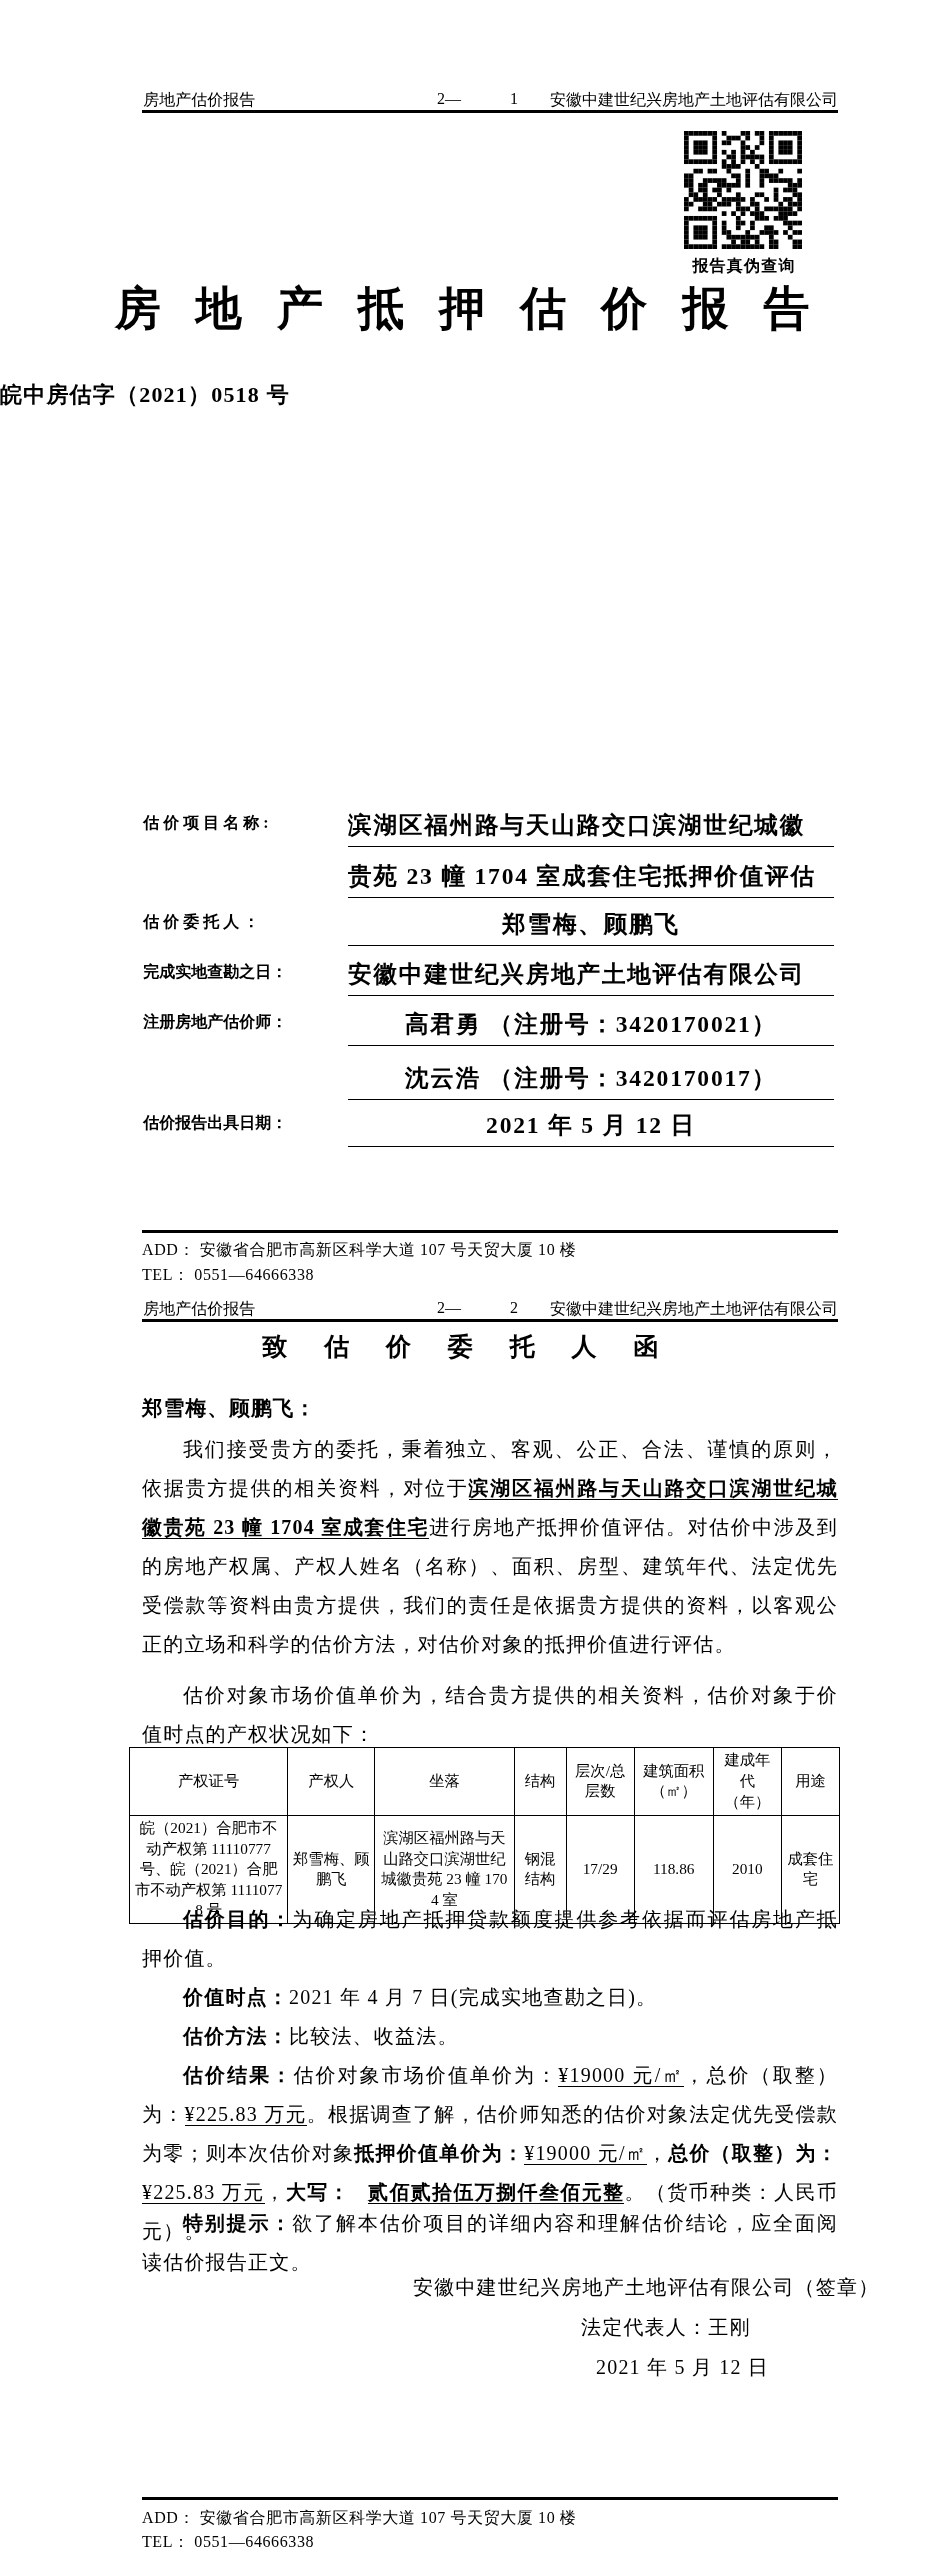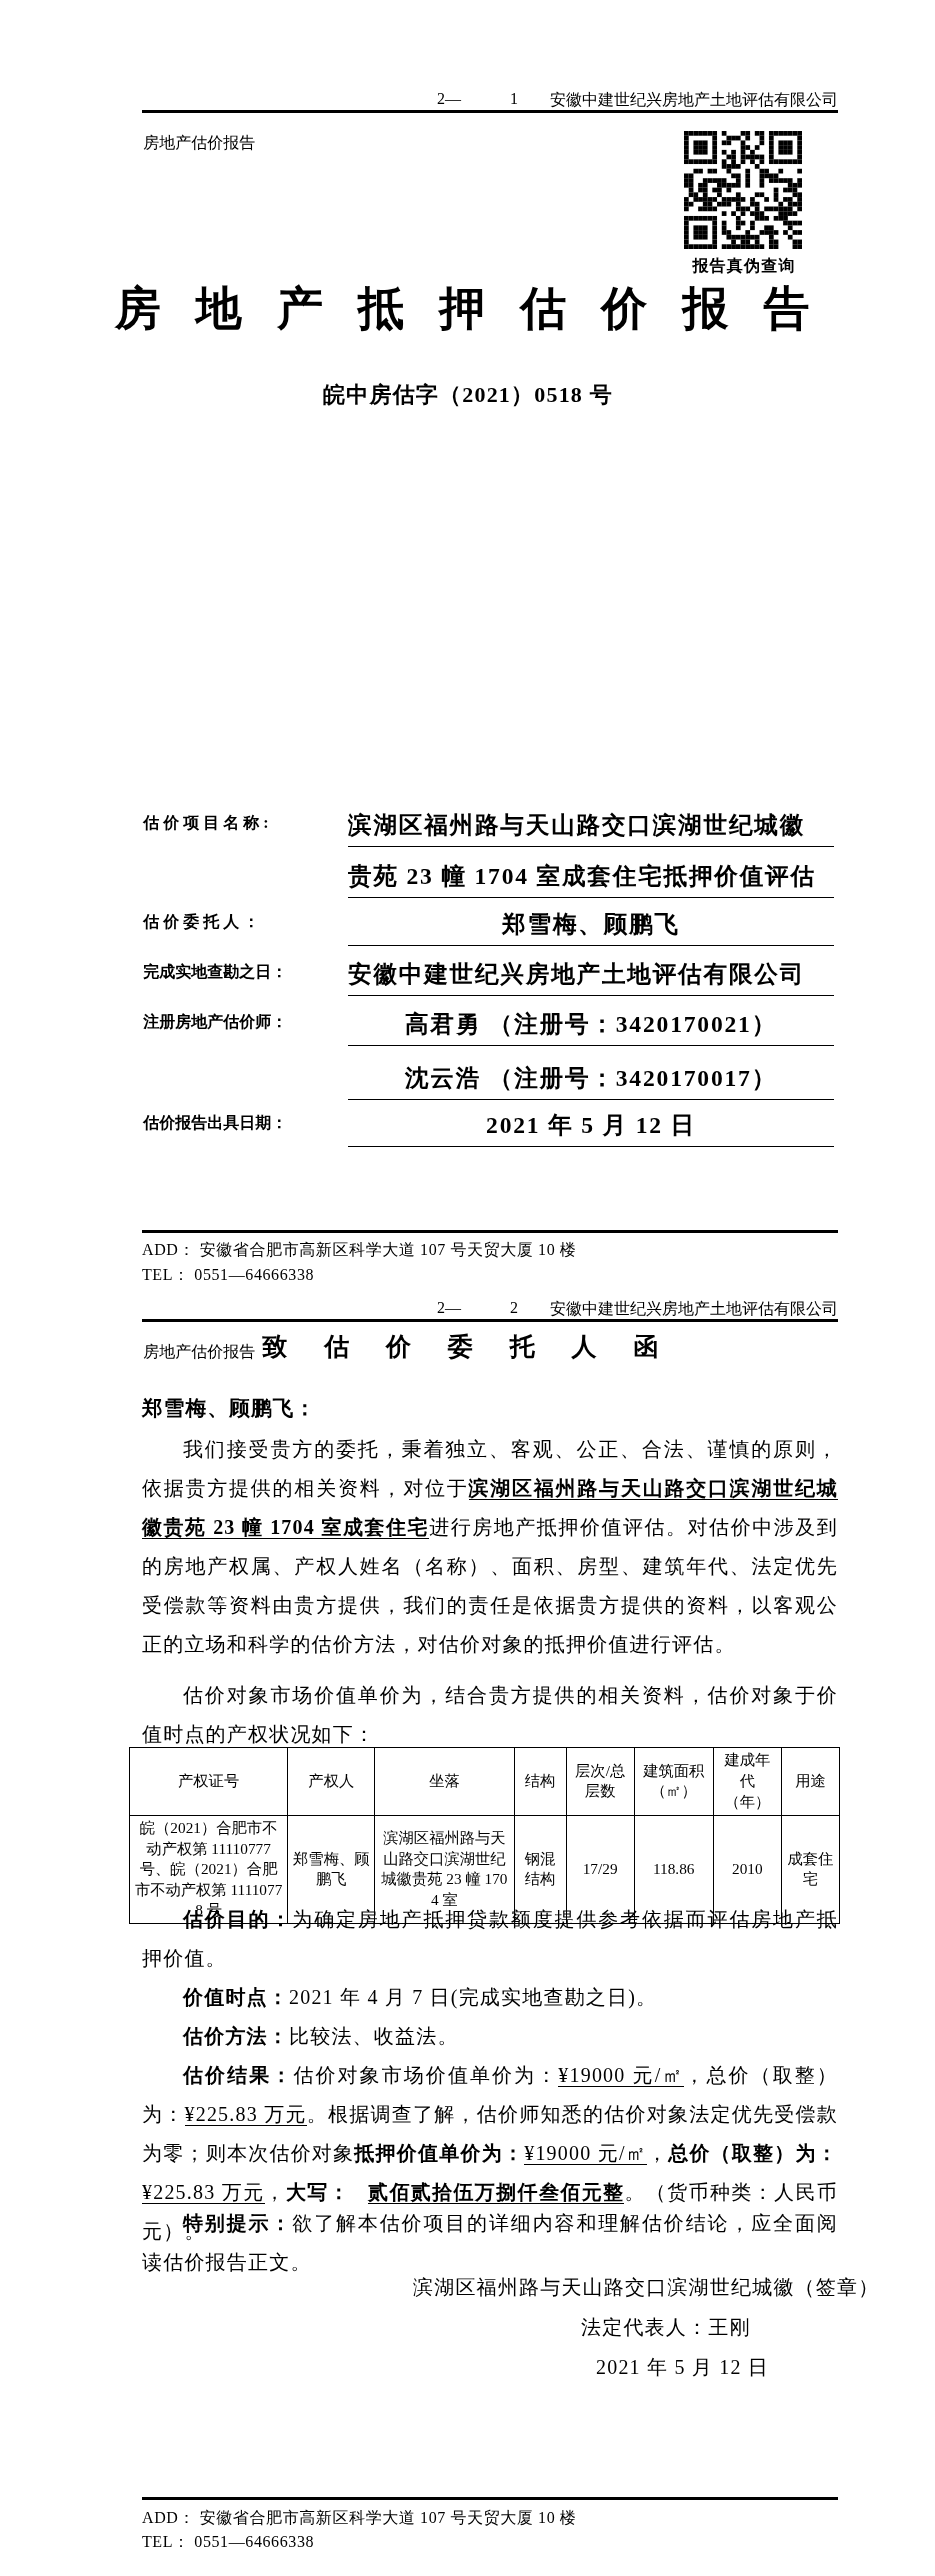--- a/index.html
+++ b/index.html
@@ -1,34 +1,34 @@
 <!DOCTYPE html>
 <html style="font-size:9.4px"><head>
 <meta charset="utf-8">
 <style>
   html,body{margin:0;padding:0;background:#fff;}
   .page{position:relative;width:936px;height:2576px;background:#fff;color:#000;
         font-family:"Liberation Serif","DejaVu Serif",serif;overflow:hidden;}
   .abs{position:absolute;}
   
   .hdr{left:142px;width:696px;height:20px;font-size:16px;}
-  .hdr-left{position:absolute;left:1.2px;top:0;margin-top:43px;}
+  .hdr-left{position:absolute;left:1.2px;top:0;}
   .hdr-pages{position:absolute;left:295px;top:0;}
   .hdr-num{position:absolute;left:368px;top:0;}
   .hdr-right{position:absolute;right:0;top:0;}
   .rule{left:142px;width:696px;height:2.9px;background:#000;}
   
   .qr{left:684px;top:131px;width:118px;height:118px;}
   .qr svg{display:block;}
   .qr-caption{left:676px;top:256px;width:136px;text-align:center;
               font-size:16px;font-weight:bold;letter-spacing:1.2px;}
   
   .main-title{left:0;top:278px;width:936px;text-align:center;
               font-size:46px;font-weight:bold;letter-spacing:11.8px;white-space:nowrap;}
-  .report-no{left:0;top:380px;width:936px;text-align:center;
+  .report-no{left:0;top:380px;width:936px;
              font-size:22px;font-weight:bold;letter-spacing:1.2px;}
   
   .fline{left:142px;width:702px;height:41px;}
   .flabel{position:absolute;left:1.2px;top:3.5px;font-size:16px;font-weight:bold;white-space:nowrap;}
   .fvalue{position:absolute;left:206px;top:0;width:486px;font-size:23.6px;font-weight:bold;
           letter-spacing:1.8px;border-bottom:1.8px solid #000;padding-bottom:5.3px;white-space:nowrap;}
   .fvalue.center{text-align:center;}
   .fvalue.left{text-align:left;}
   
   .foot-line{left:142px;width:696px;font-size:16px;letter-spacing:0.6px;}
@@ -495,21 +495,21 @@
   </div>
 
   <div class="abs body-par ind" style="top:2056px">
     <span class="bseg">估价结果：</span><span>估价对象市场价值单价为：</span><span class="useg">¥19000 元/㎡</span><span>，总价（取整）为：</span><span class="useg">¥225.83 万元</span><span>。根据调查了解，估价师知悉的估价对象法定优先受偿款为零；则本次估价对象</span><span class="bseg">抵押价值单价为：</span><span class="useg">¥19000 元/㎡</span><span>，</span><span class="bseg">总价（取整）为：</span><span class="useg">¥225.83 万元</span><span>，</span><span class="bseg">大写：</span><span class="bu-seg">贰佰贰拾伍万捌仟叁佰元整</span><span>。（货币种类：人民币元）。</span>
   </div>
 
   <div class="abs body-par ind" style="top:2204px">
     <span class="bseg">特别提示：</span><span>欲了解本估价项目的详细内容和理解估价结论，应全面阅读估价报告正文。</span>
   </div>
 
-  <div class="abs sign" style="top:2274px;left:413px">滨湖区福州路与天山路交口滨湖世纪城徽（签章）</div>
+  <div class="abs sign" style="top:2274px;left:413px">安徽中建世纪兴房地产土地评估有限公司（签章）</div>
   <div class="abs sign" style="top:2314px;left:581px">法定代表人：王刚</div>
   <div class="abs sign" style="top:2354px;left:596px">2021 年 5 月 12 日</div>
 
   <div class="abs rule" style="top:2497px"></div>
   <div class="abs foot-line" style="top:2508px">ADD： 安徽省合肥市高新区科学大道 107 号天贸大厦 10 楼</div>
   <div class="abs foot-line" style="top:2532px">TEL： 0551—64666338</div>
 
 </div>
 
 

